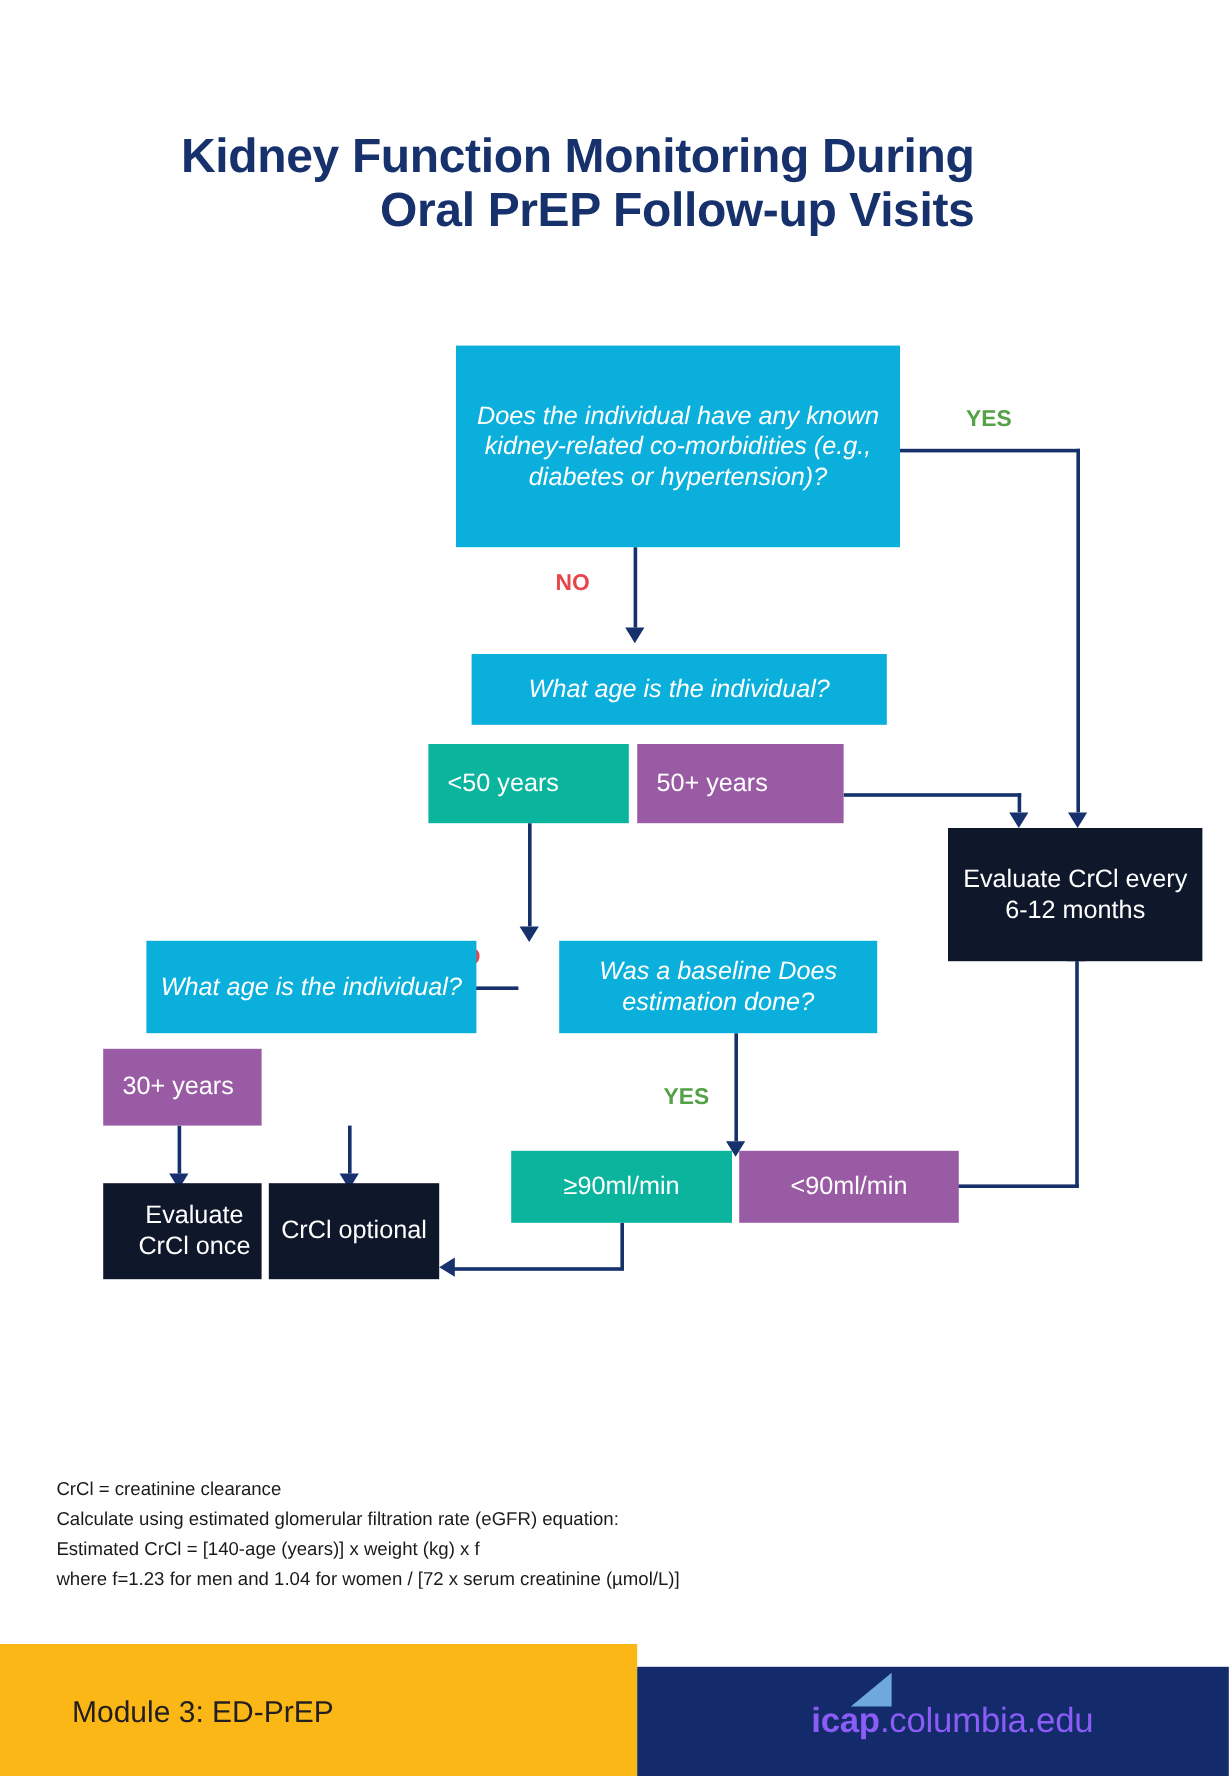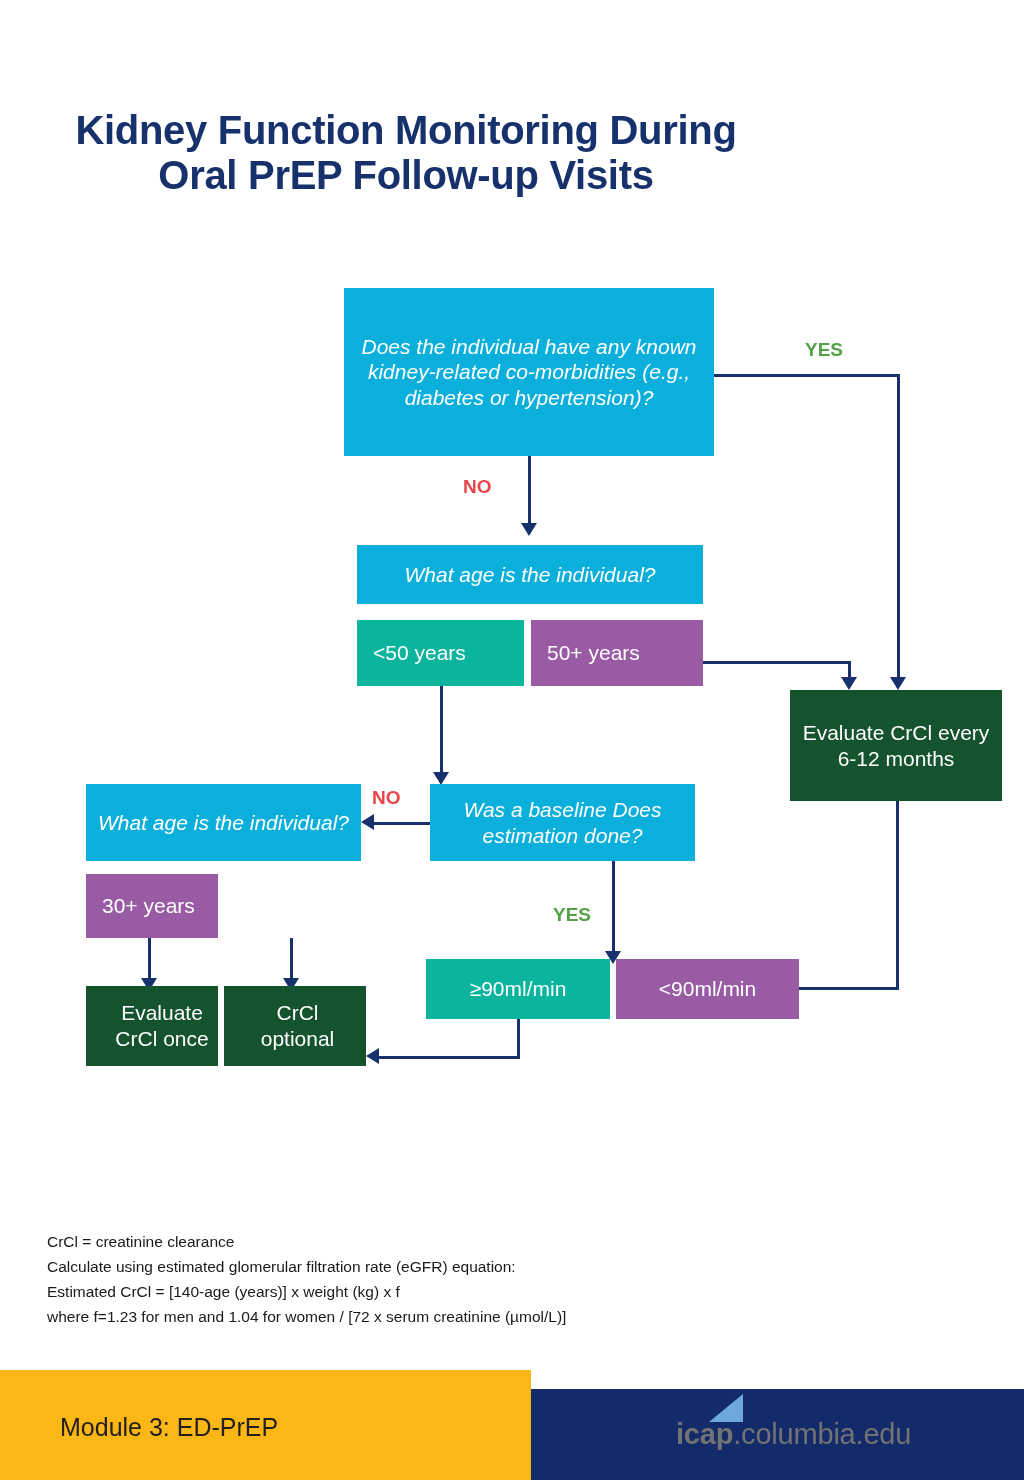--- a/index.html
+++ b/index.html
@@ -8,42 +8,42 @@
     background:#ffffff;
     font-family:"Liberation Sans", sans-serif;
     position:relative;
     overflow:hidden;
   }
   #stage{position:absolute;left:0;top:0;width:1024px;height:1480px;}
 
   
   .title{
     position:absolute;left:0;top:108px;width:812px;
-    text-align:center;
+    text-align:right;
     color:#16316B;
     font-size:40px;line-height:1.12;
     font-weight:bold;
     letter-spacing:-0.3px;
   }
   .title .l2{display:block;}
 
   
   .box{
     position:absolute;
     box-sizing:border-box;
     color:#ffffff;
     display:flex;align-items:center;justify-content:center;
     text-align:center;
     line-height:1.22;
     padding:2px 8px;
   }
-  .q{ background:#0BAFDC; font-style:italic; font-size:21px; }
+  .q{ background:#0BAFDC; font-style:italic; font-size:21px;margin-left:36px; }
   .teal{ background:#0AB49D; font-size:21px; }
   .purple{ background:#9A5BA5; font-size:21px; }
-  .green{ background:#14532d; font-size:21px;text-align:center; }
+  .green{ background:#0f172a; font-size:21px;text-align:center; }
   .opt-left{justify-content:flex-start;padding-left:16px;}
 
   
   .ln{position:absolute;background:#16316B;}
   .vl{width:3px;}
   .hl{height:3px;}
   .arrow{position:absolute;width:0;height:0;}
   .arw-down{border-left:8px solid transparent;border-right:8px solid transparent;border-top:13px solid #16316B;}
   .arw-up{border-left:8px solid transparent;border-right:8px solid transparent;border-bottom:13px solid #16316B;}
   .arw-left{border-top:8px solid transparent;border-bottom:8px solid transparent;border-right:13px solid #16316B;}
@@ -68,21 +68,21 @@
   .bar-navy{
     position:absolute;left:531px;top:1389px;width:493px;height:91px;
     background:#132A6B;
   }
   .module-label{
     position:absolute;left:60px;top:1413px;
     color:#231f20;font-size:25px;
   }
   .icap-wrap{
     position:absolute;left:676px;top:1418px;
-    color:#737373;font-size:29px;letter-spacing:-0.2px;
+    color:#8b5cf6;font-size:29px;letter-spacing:-0.2px;
     display:flex;align-items:baseline;
   }
   .icap-bold{font-weight:bold;position:relative;}
   .icap-tri{
     position:absolute;left:33px;top:-24px;width:0;height:0;
     border-left:34px solid transparent;
     border-bottom:28px solid #6FA8DC;
   }
 </style>
 </head>
@@ -164,21 +164,21 @@
 
   <div class="box purple opt-left" style="left:86px;top:874px;width:132px;height:64px;">
     <span>30+ years</span>
   </div>
 
 
   <div class="box green" style="left:86px;top:986px;width:132px;height:80px;padding-left:28px;">
     <span>Evaluate CrCl once</span>
   </div>
 
-  <div class="box green" style="left:224px;top:986px;width:142px;height:80px;padding-left:13px;">
+  <div class="box green" style="left:224px;top:986px;width:142px;height:80px;">
     <span>CrCl optional</span>
   </div>
 
   <div class="box teal" style="left:426px;top:959px;width:184px;height:60px;">
     <span>≥90ml/min</span>
   </div>
 
   <div class="box purple" style="left:616px;top:959px;width:183px;height:60px;">
     <span>&lt;90ml/min</span>
   </div>

